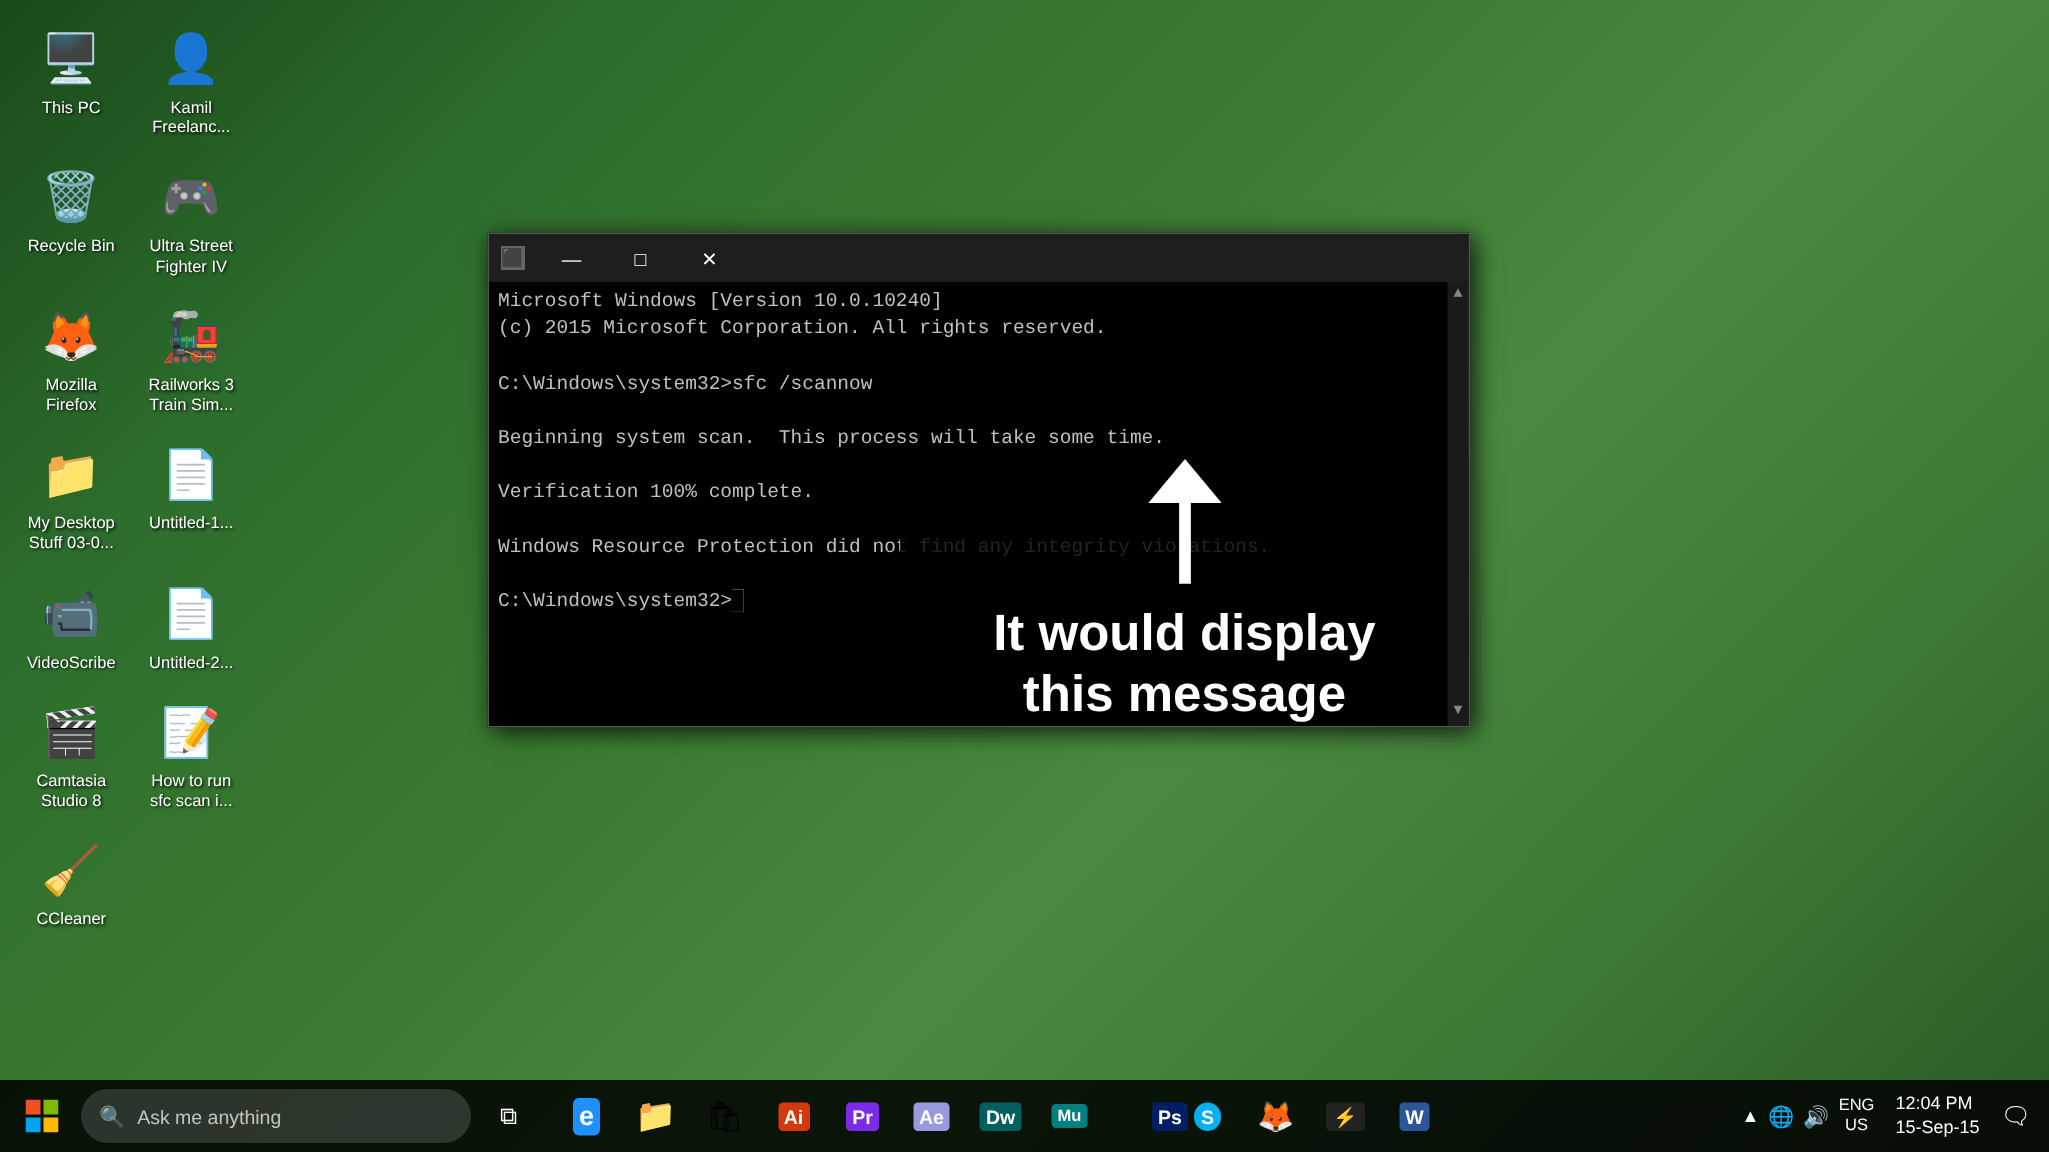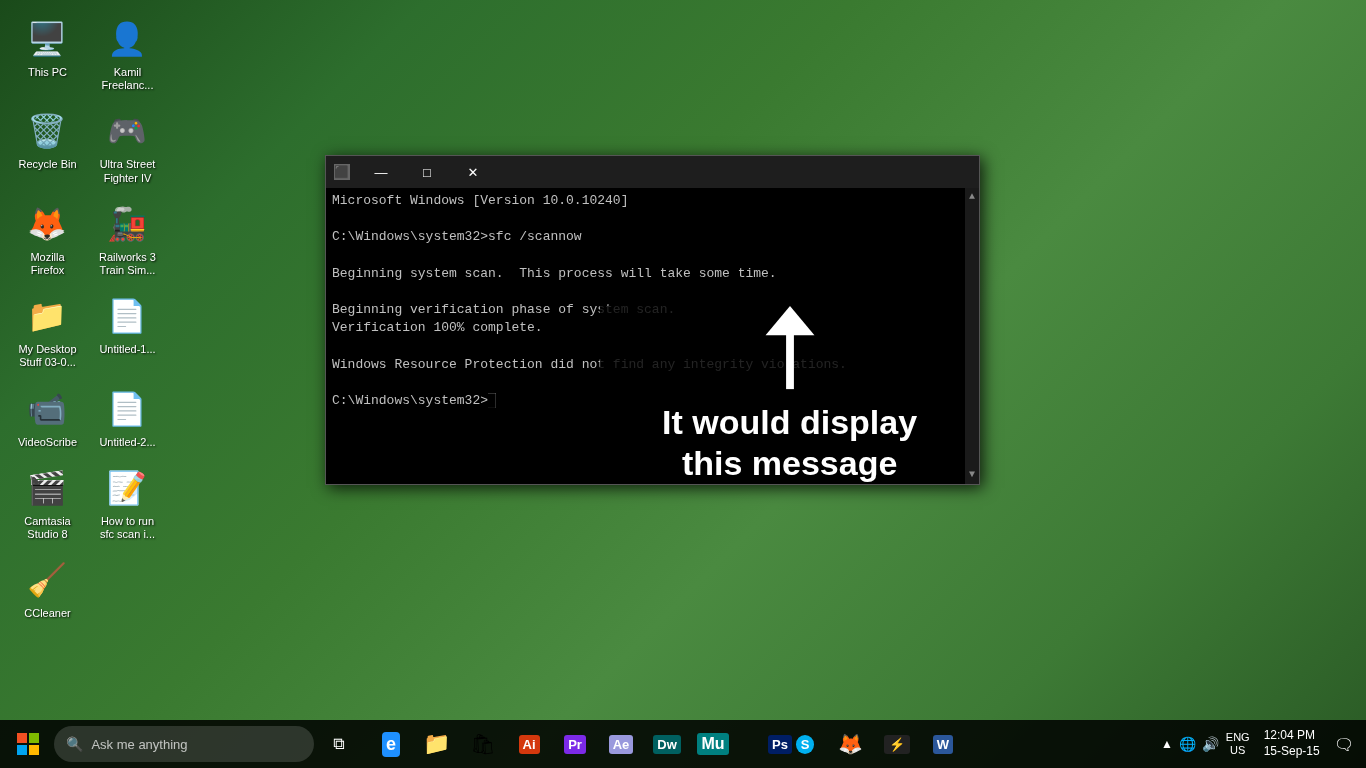--- a/index.html
+++ b/index.html
@@ -351,26 +351,26 @@
       <div class="cmd-controls">
         <div class="cmd-btn">—</div>
         <div class="cmd-btn">□</div>
         <div class="cmd-btn close">✕</div>
       </div>
     </div>
 
     <div class="cmd-content" style="position:relative;">
       <div style="position:absolute;top:4px;left:6px;right:14px;">
         <div class="cmd-line">Microsoft Windows [Version 10.0.10240]</div>
+        <div class="cmd-line">(c) 2015 Microsoft Corporation. All rights reserved.</div>
         <div class="cmd-line">&nbsp;</div>
         <div class="cmd-line">C:\Windows\system32&gt;sfc /scannow</div>
         <div class="cmd-line">&nbsp;</div>
         <div class="cmd-line">Beginning system scan.  This process will take some time.</div>
         <div class="cmd-line">&nbsp;</div>
-        <div class="cmd-line">Beginning verification phase of system scan.</div>
         <div class="cmd-line">Verification 100% complete.</div>
         <div class="cmd-line">&nbsp;</div>
         <div class="cmd-line">Windows Resource Protection did not find any integrity violations.</div>
         <div class="cmd-line">&nbsp;</div>
         <div class="cmd-line">C:\Windows\system32&gt;<span style="background:#c0c0c0;color:#000">█</span></div>
       </div>
 
       <div style="position:absolute;bottom:0;right:0;width:58%;height:60%;background:rgba(0,0,0,0.82);display:flex;flex-direction:column;align-items:center;justify-content:center;">
 
         <svg width="70" height="90" viewBox="0 0 70 90" style="margin-bottom:8px;">
@@ -430,21 +430,21 @@
 
       <div class="taskbar-app">
         <span style="background:#9999dd;border-radius:3px;padding:2px 4px;color:white;font-size:13px;font-weight:bold;">Ae</span>
       </div>
 
       <div class="taskbar-app">
         <span style="background:#006060;border-radius:3px;padding:2px 4px;color:white;font-size:13px;font-weight:bold;">Dw</span>
       </div>
 
       <div class="taskbar-app">
-        <span style="background:#008080;border-radius:3px;padding:2px 4px;color:white;font-size:16px;font-weight:bold;">Mu</span>
+        <span style="background:#008080;border-radius:3px;padding:2px 4px;color:white;font-size:11px;font-weight:bold;">Mu</span>
       </div>
 
       <div class="taskbar-app">
         <span style="background:#001e64;border-radius:3px;padding:2px 4px;color:white;font-size:13px;font-weight:bold;margin-left:42px;">Ps</span>
       </div>
 
       <div class="taskbar-app">
         <span style="background:#00b0f0;border-radius:50%;padding:2px 5px;color:white;font-size:13px;font-weight:bold;">S</span>
       </div>
 

